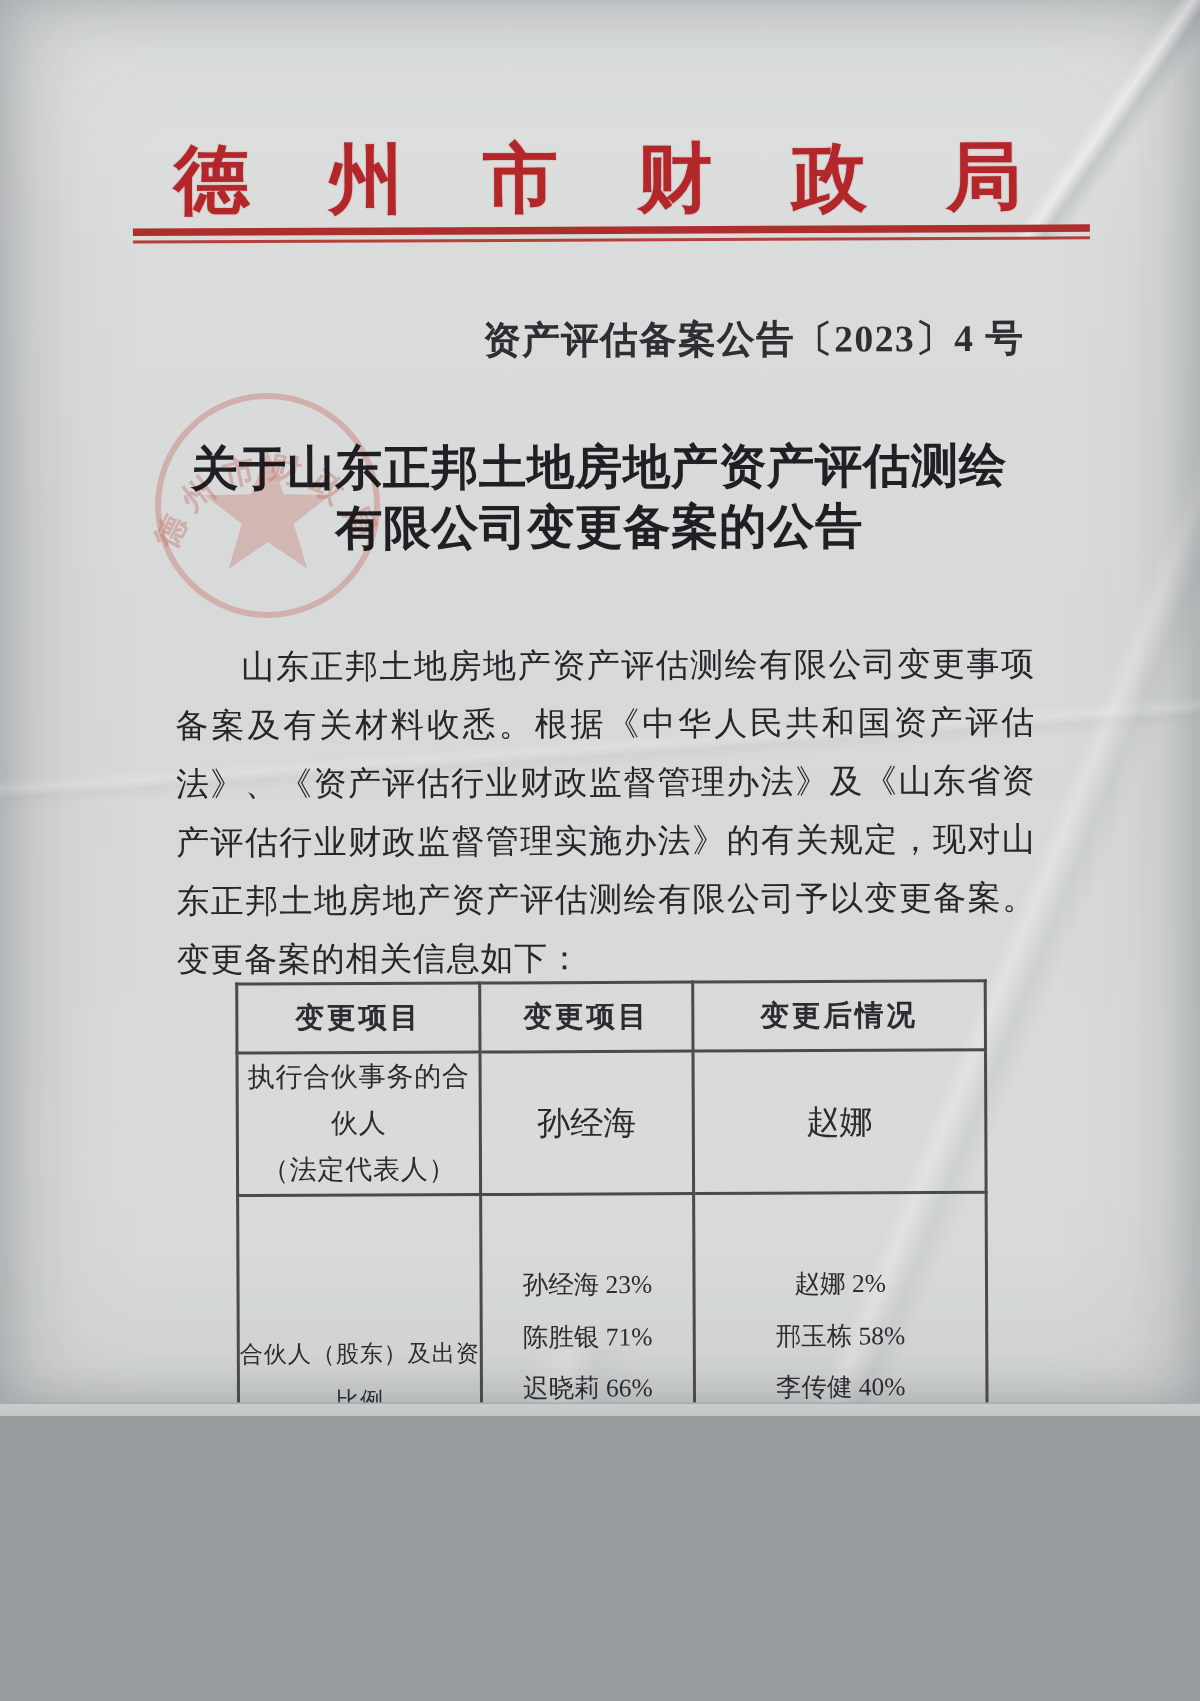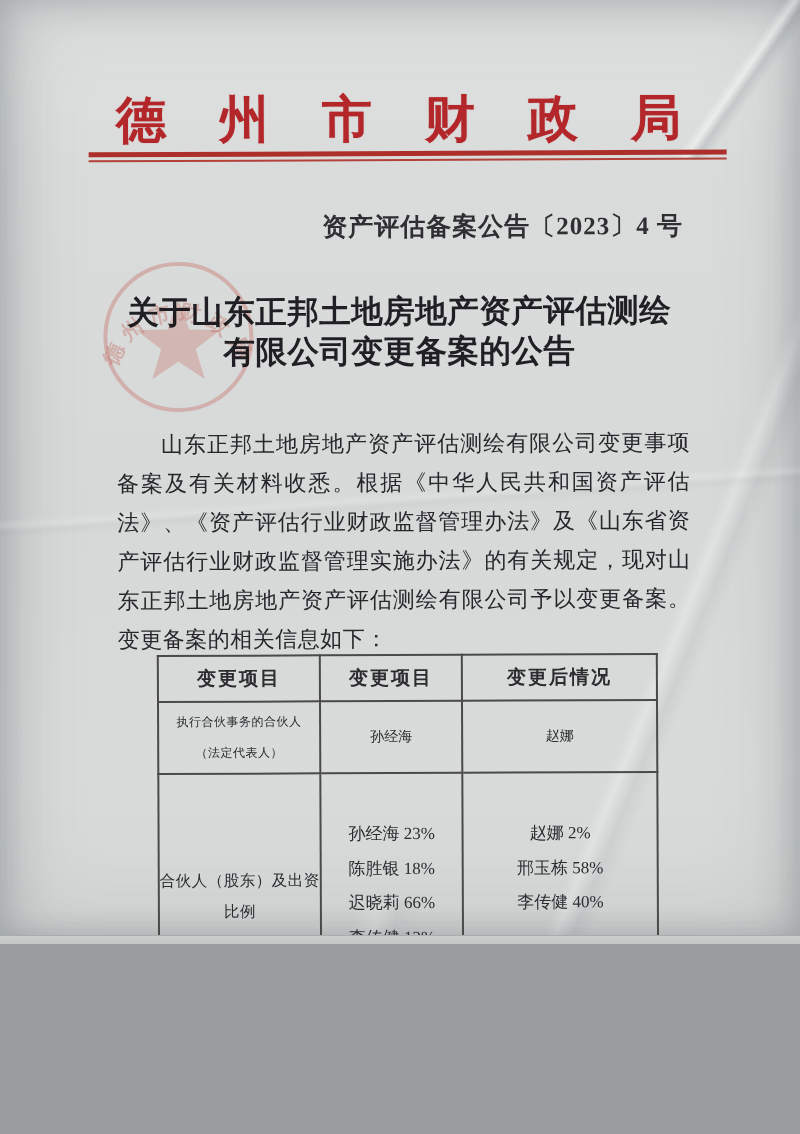--- a/index.html
+++ b/index.html
@@ -71,22 +71,22 @@
   }
   .change-table td{
     border:2px solid #4a4a4a;
     text-align:center;vertical-align:middle;
     padding:0;
   }
   .col-item{width:160px;}
   .col-before{width:140px;}
   .col-after{width:193px;margin-left:23px;}
   .hdr-row td{height:44px;font-size:19px;font-weight:600;letter-spacing:2px;}
-  .row-1 td{height:70px;font-size:14px;}
-  .row-1 .cell-item{font-size:12px;line-height:31px;letter-spacing:0.5px;}
+  .row-1 td{height:70px;font-size:22px;}
+  .row-1 .cell-item{font-size:18px;line-height:31px;letter-spacing:0.5px;}
   .row-2 td{height:199px;font-size:17px;}
   .row-2 .cell-item{font-size:15.5px;line-height:31px;vertical-align:middle;letter-spacing:0.5px;}
   .row-2 .cell-lines{vertical-align:top;padding-top:43px;line-height:34.5px;}
 
   .seal{
     position:absolute;left:94px;top:251px;width:170px;height:170px;
     mix-blend-mode:multiply;
     opacity:.85;
     pointer-events:none;
   }
@@ -142,21 +142,21 @@
         <td>孙经海</td>
         <td>赵娜</td>
       </tr>
       <tr class="row-2">
         <td class="cell-item">
           <div>合伙人（股东）及出资</div>
           <div>比例</div>
         </td>
         <td class="cell-lines">
           <div>孙经海 23%</div>
-          <div>陈胜银 18%</div>
+          <div>陈胜银 71%</div>
           <div>迟晓莉 66%</div>
           <div>李传健 12%</div>
         </td>
         <td class="cell-lines">
           <div>赵娜 2%</div>
           <div>邢玉栋 58%</div>
           <div>李传健 40%</div>
         </td>
       </tr>
     </tbody>

